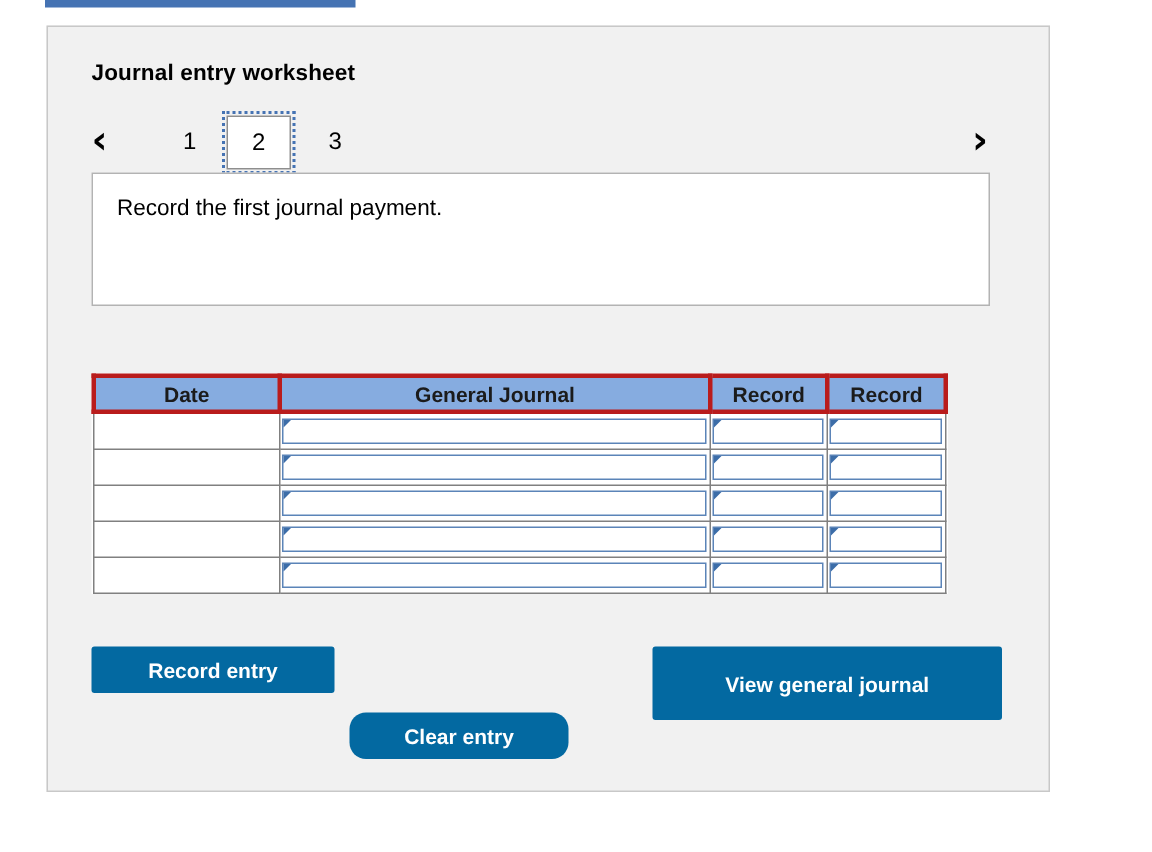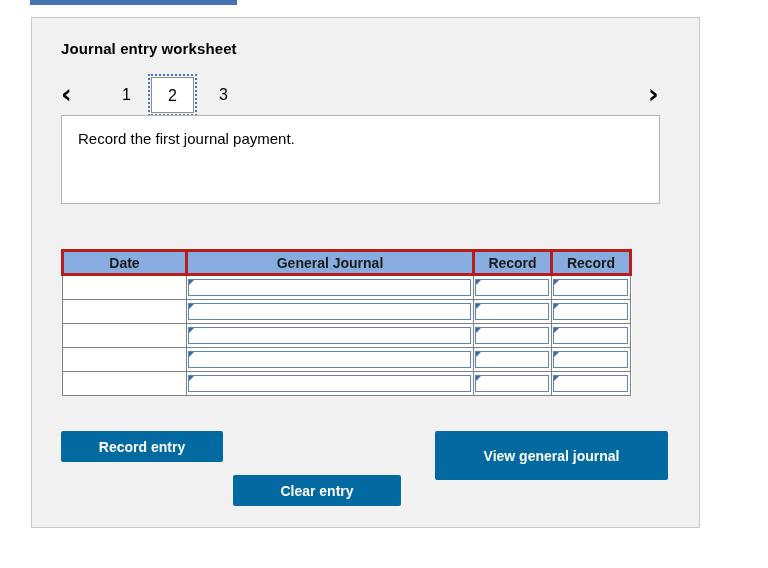--- a/index.html
+++ b/index.html
@@ -207,22 +207,23 @@
   }
   #view-general-journal-button {
     left: 403px;
     top: 413px;
     width: 233px;
     height: 49px;
   }
   #clear-entry-button {
     left: 201px;
     top: 457px;
-    width: 168px;
+    width: 146px;
     height: 31px;
+    border-radius: 11px;
   }
 </style>
 </head>
 <body>
 
 <div id="top-blue-bar"></div>
 
 <div id="worksheet-panel">
 
   <div id="worksheet-title">Journal entry worksheet</div>

